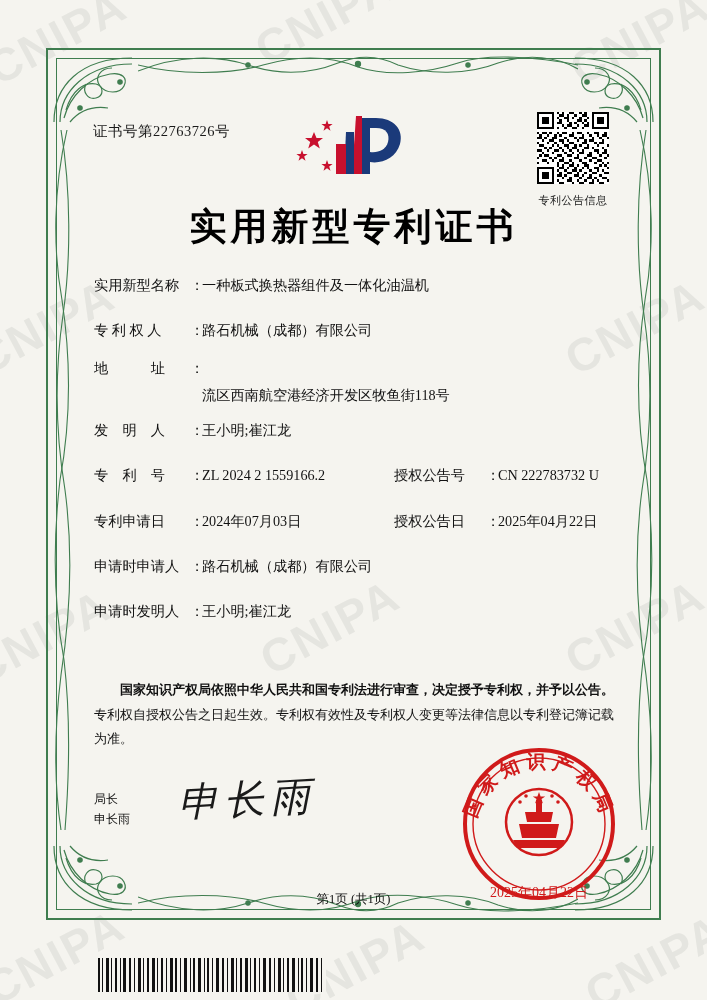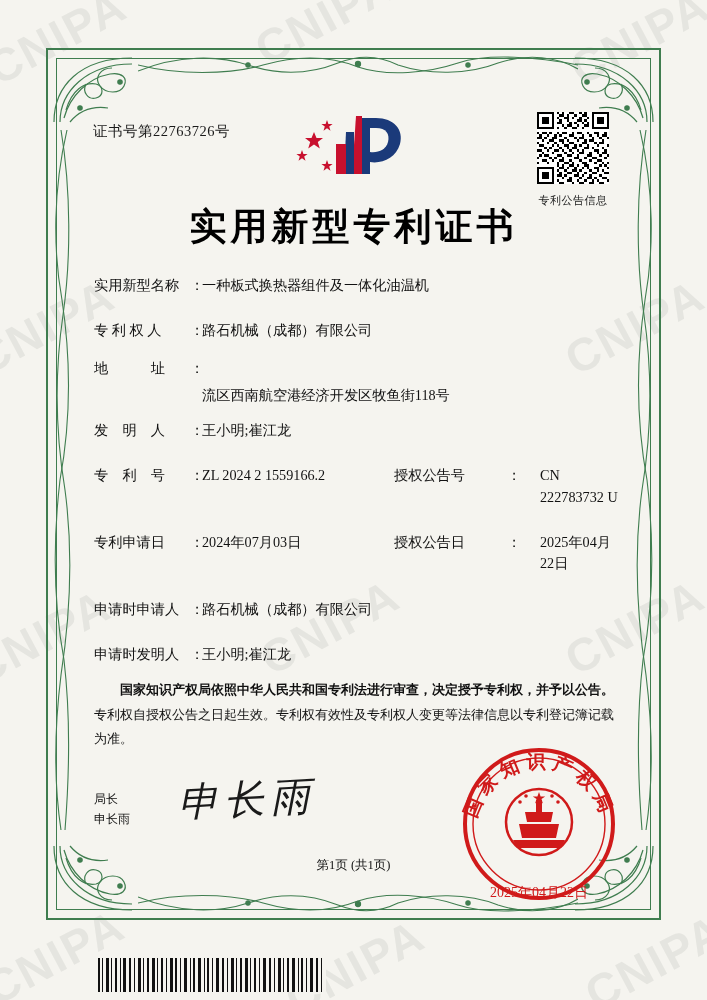--- a/index.html
+++ b/index.html
@@ -171,21 +171,20 @@
     flex: 1 1 auto;
   }
   .row.two-col .col-a {
     width: 300px;
     flex: 0 0 300px;
     display: flex;
   }
   .row.two-col .col-b {
     flex: 1 1 auto;
     display: flex;
-    gap: 21px;
   }
   .row.two-col .lbl-b {
     width: 92px;
     flex: 0 0 92px;
     white-space: pre;
   }
   .spacer-lg { height: 8px; }
   .addr-line2 {
     margin-left: 108px;
     margin-top: 0;
@@ -229,21 +228,21 @@
     position: absolute;
     left: 405px;
     top: 692px;
     width: 172px;
     height: 172px;
   }
 
   .page-num {
     position: absolute;
     left: 0; right: 0;
-    bottom: 44px;
+    bottom: 10px;
     text-align: center;
     font-size: 12.5px;
     color: #111;
   }
 
   .barcode {
     position: absolute;
     left: 96px;
     bottom: 8px;
     width: 230px;

